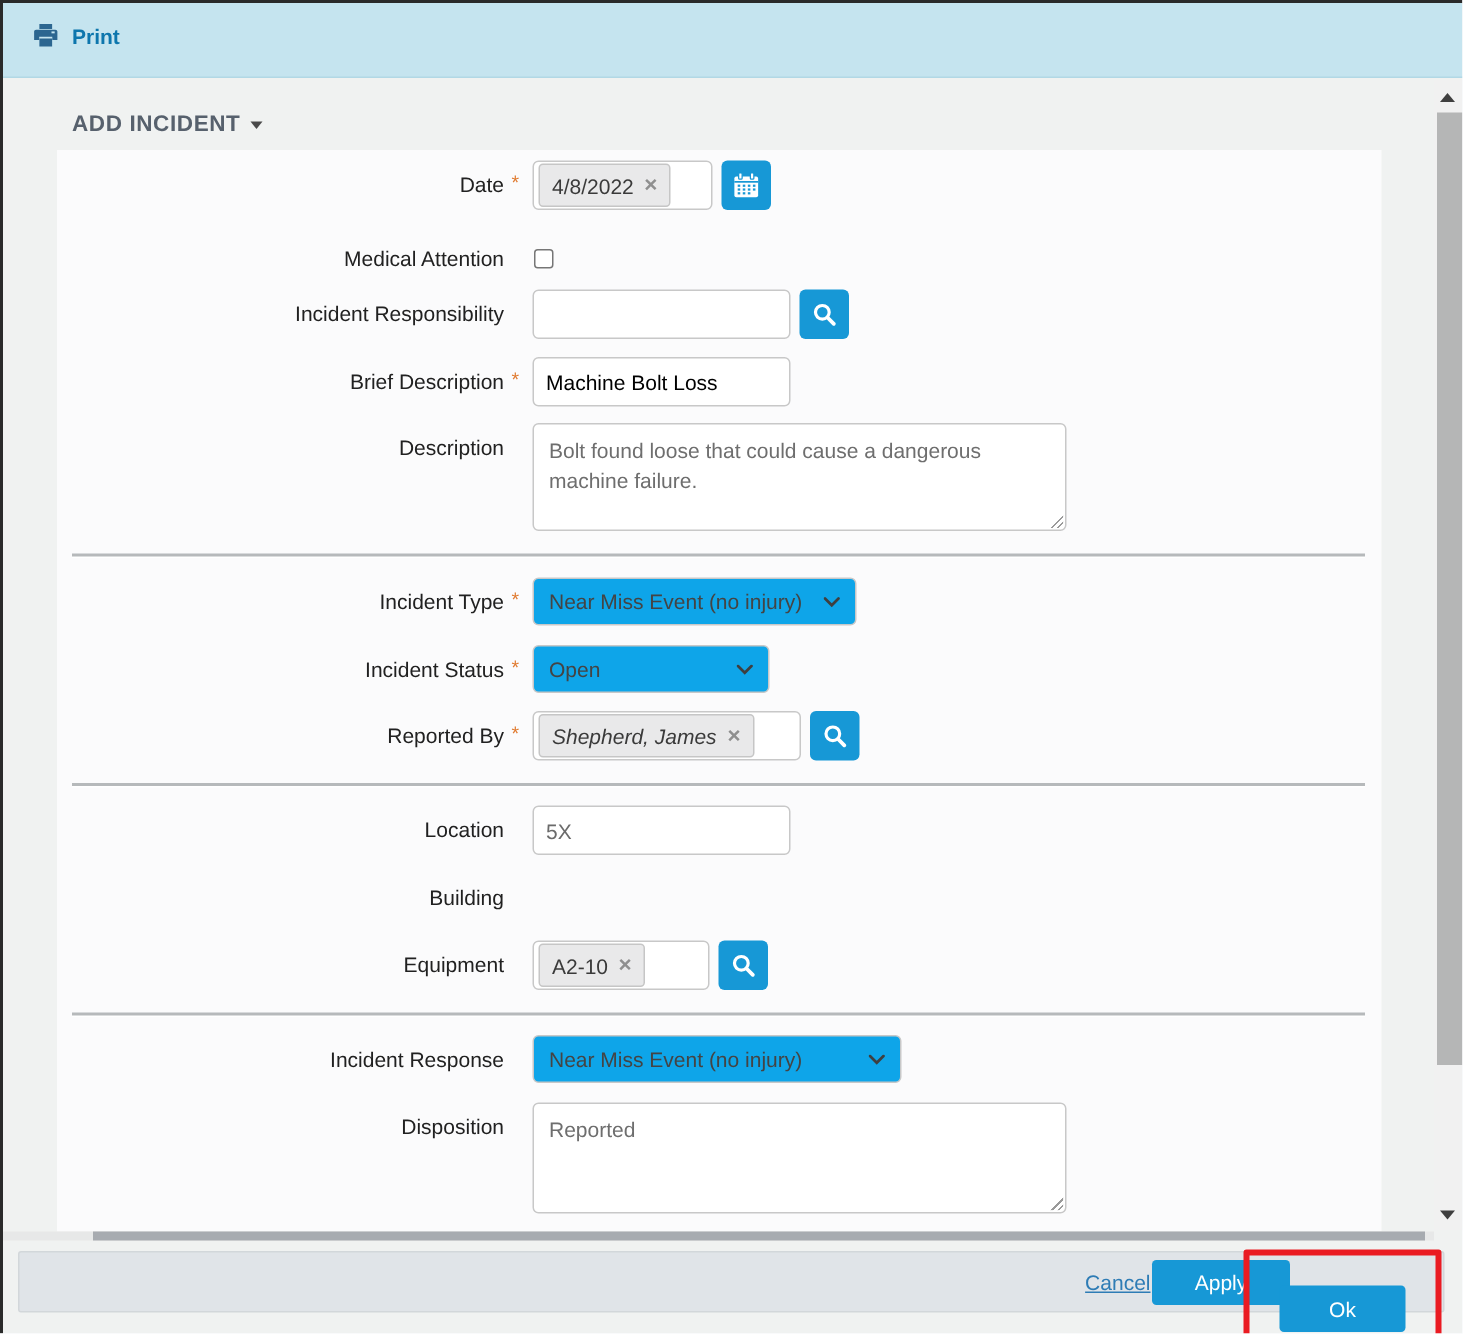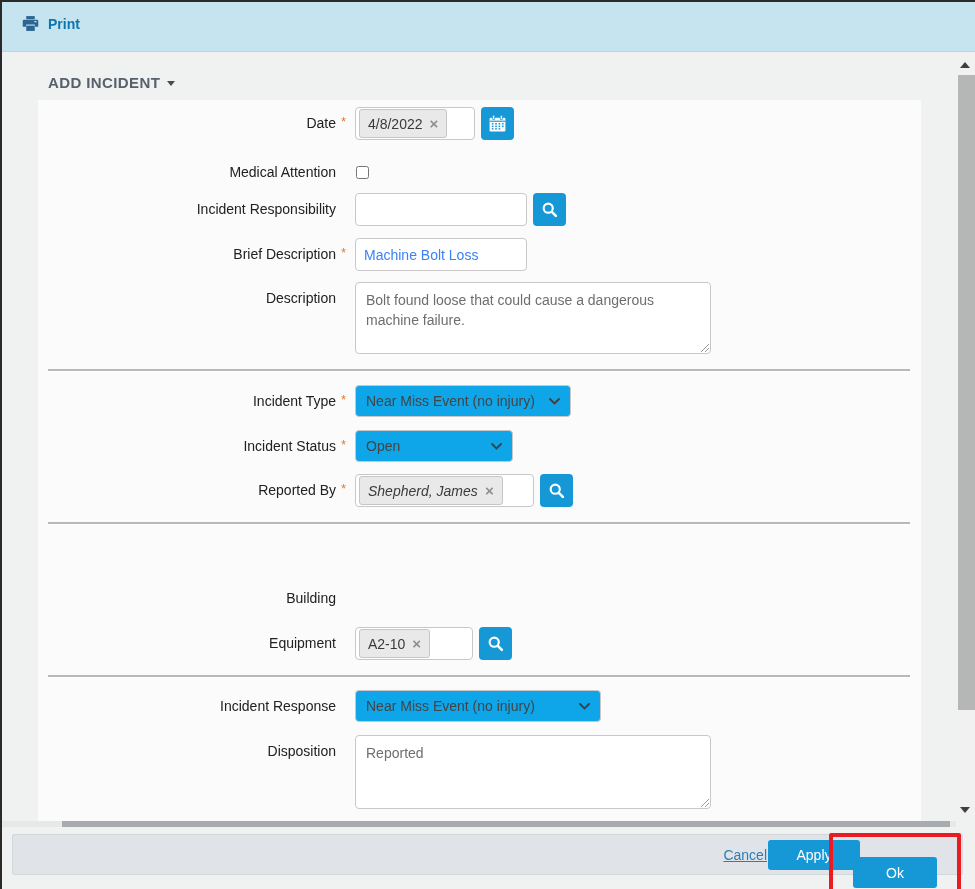--- a/index.html
+++ b/index.html
@@ -144,21 +144,21 @@
             <line x1="10.2" y1="10.2" x2="14" y2="14" stroke="#fff" stroke-width="2.4" stroke-linecap="round"></line>
           </svg>
         </button>
       </div>
     </div>
 
     <div class="row" style="top:138px;">
       <span class="lbl">Brief Description</span>
       <span class="req-col">*</span>
       <div class="fld">
-        <input class="tbox" style="width: 172px; color: #3b82f6;" value="Machine Bolt Loss">
+        <input class="tbox" style="width: 172px; color: #000000;" value="Machine Bolt Loss">
       </div>
     </div>
 
     <div class="row" style="top:182px;">
       <span class="lbl">Description</span>
       <span class="req-col"></span>
       <div class="fld ta-wrap">
         <textarea style="width: 356px; height: 72px;">Bolt found loose that could cause a dangerous machine failure.</textarea>
         <span class="grip"></span>
       </div>
@@ -206,20 +206,27 @@
           <svg width="17" height="17" viewBox="0 0 16 16">
             <circle cx="6.8" cy="6.8" r="4.3" fill="none" stroke="#fff" stroke-width="2"></circle>
             <line x1="10.2" y1="10.2" x2="14" y2="14" stroke="#fff" stroke-width="2.4" stroke-linecap="round"></line>
           </svg>
         </button>
       </div>
     </div>
 
     <div class="divider" style="top:422px;"></div>
 
+    <div class="row" style="top:437px;">
+      <span class="lbl">Location</span>
+      <span class="req-col"></span>
+      <div class="fld">
+        <input class="tbox" style="width: 172px; color: rgb(107, 107, 107);" value="5X">
+      </div>
+    </div>
 
     <div class="row" style="top:482px;">
       <span class="lbl">Building</span>
       <span class="req-col"></span>
     </div>
 
     <div class="row" style="top:527px;">
       <span class="lbl">Equipment</span>
       <span class="req-col"></span>
       <div class="fld">

